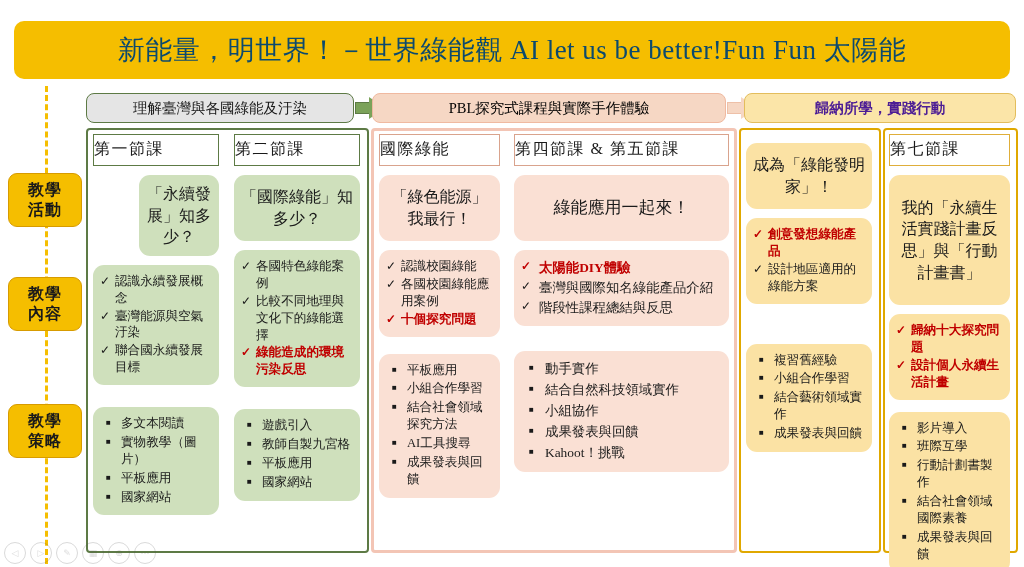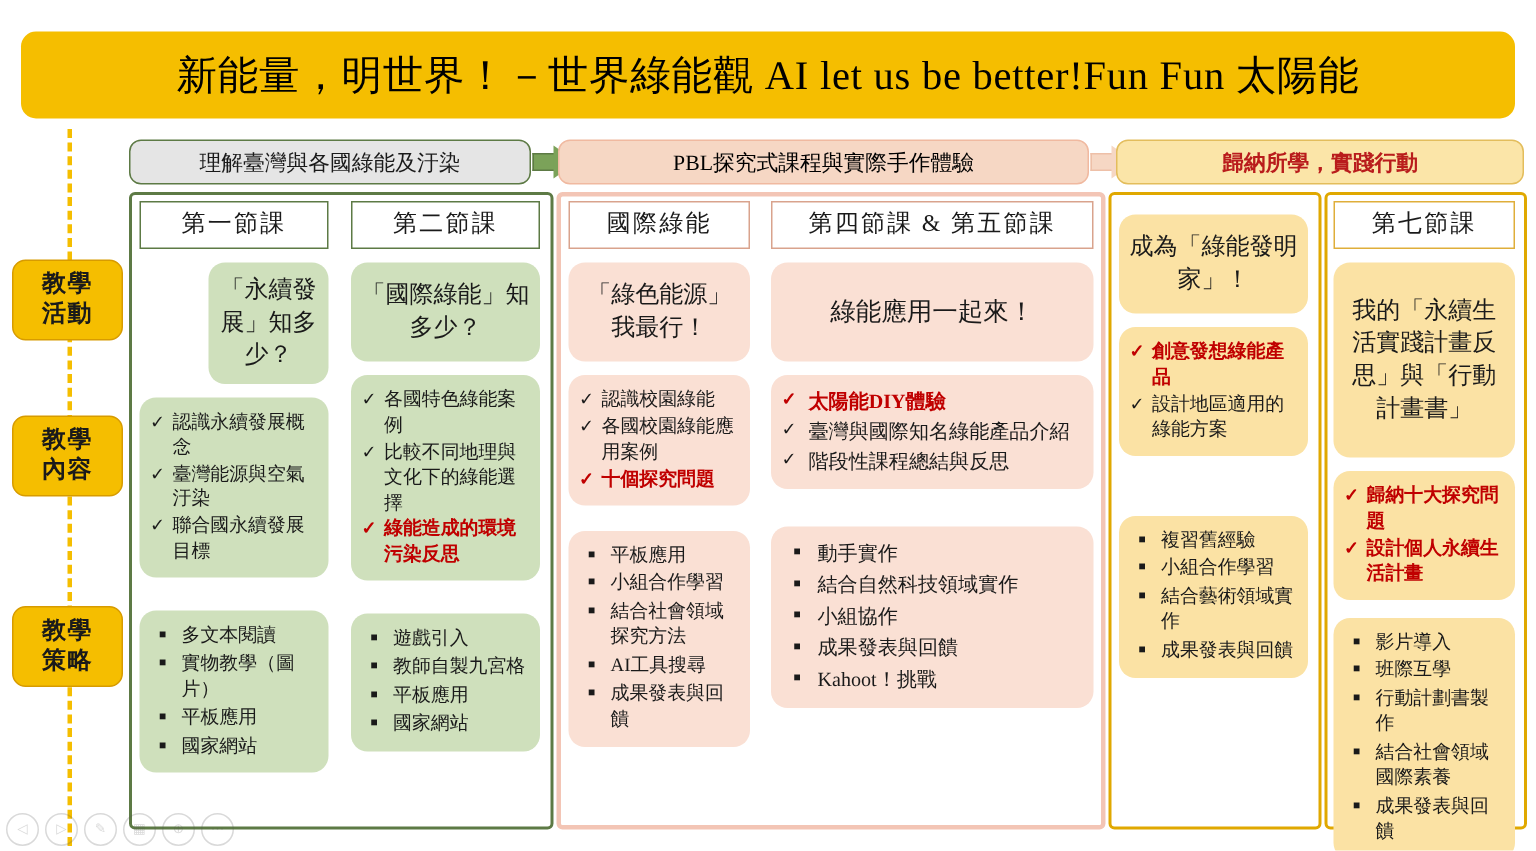--- a/index.html
+++ b/index.html
@@ -26,21 +26,21 @@
     height: 58px;
     background: #f5be00;
     border-radius: 10px;
     display: flex;
     align-items: center;
     justify-content: center;
     box-sizing: border-box;
     padding: 0 14px;
   }
   .title-banner .title-text {
-    color: #000000;
+    color: #0c4a6e;
     font-size: 27px;
     font-weight: 400;
     letter-spacing: 0.5px;
     white-space: nowrap;
     line-height: 1;
   }
 
   
   .spine {
     position: absolute;
@@ -102,21 +102,21 @@
   .phase-band.pink {
     background: #f6d7c4;
     border: 1.2px solid #f0b9a0;
     color: #000000;
     left: 286px;
     width: 354px;
   }
   .phase-band.yellow {
     background: #fbe5a8;
     border: 1.2px solid #e3bd5c;
-    color: #b91c1c;
+    color: #4c1d95;
     font-weight: bold;
     left: 658px;
     width: 272px;
   }
   .phase-arrow {
     position: absolute;
     top: 4px;
     width: 30px;
     height: 22px;
   }
@@ -164,21 +164,20 @@
   }
   #column-0 { left: 93px; width: 126px; }
   #column-1 { left: 234px; width: 126px; }
   #column-2 { left: 379px; width: 121px; }
   #column-3 { left: 514px; width: 215px; }
   #column-4 { left: 746px; width: 126px; }
   #column-5 { left: 889px; width: 121px; }
 
   .lesson-header {
     background: #ffffff;
-    text-align: center;
     font-size: 16px;
     padding: 4px 0 5px 0;
     box-sizing: border-box;
     letter-spacing: 1.5px;
     white-space: nowrap;
   }
   .lesson-header.green { border: 1.2px solid #5d7a45; }
   .lesson-header.pink { border: 1.2px solid #d9a38d; }
   .lesson-header.yellow { border: 1.2px solid #dfae3a; }
 

